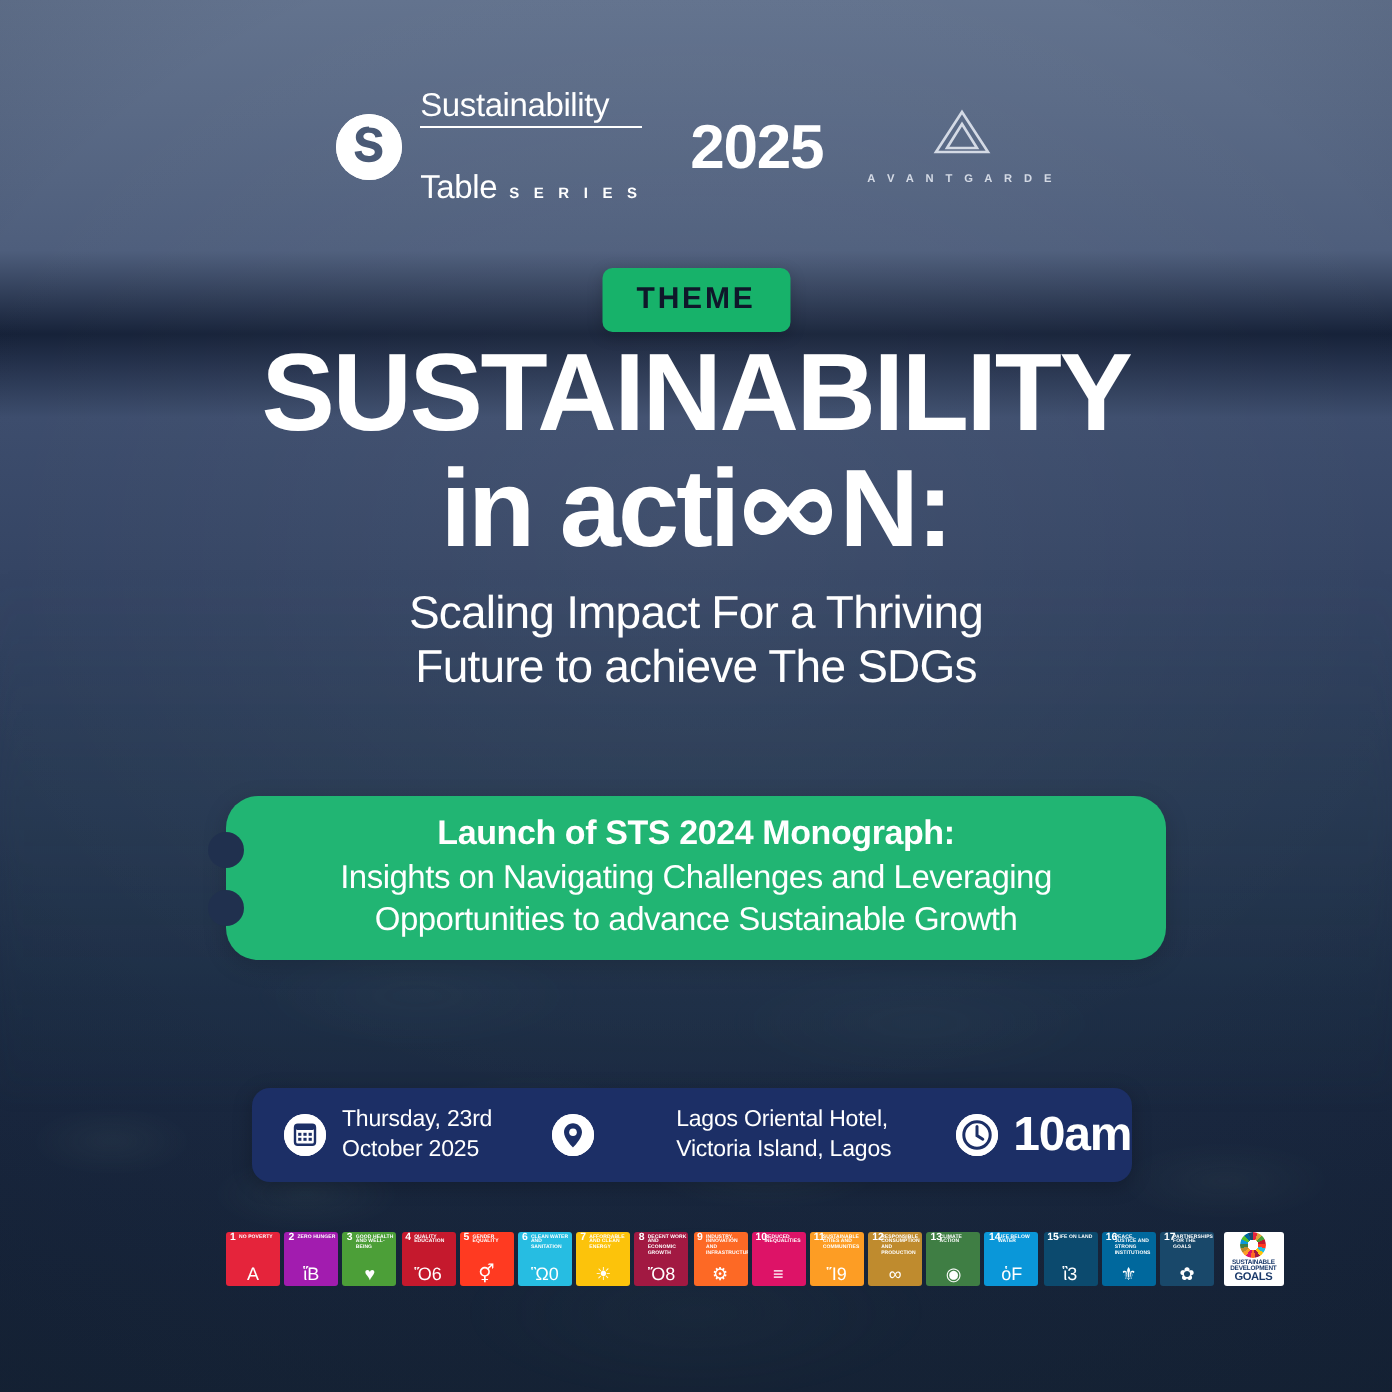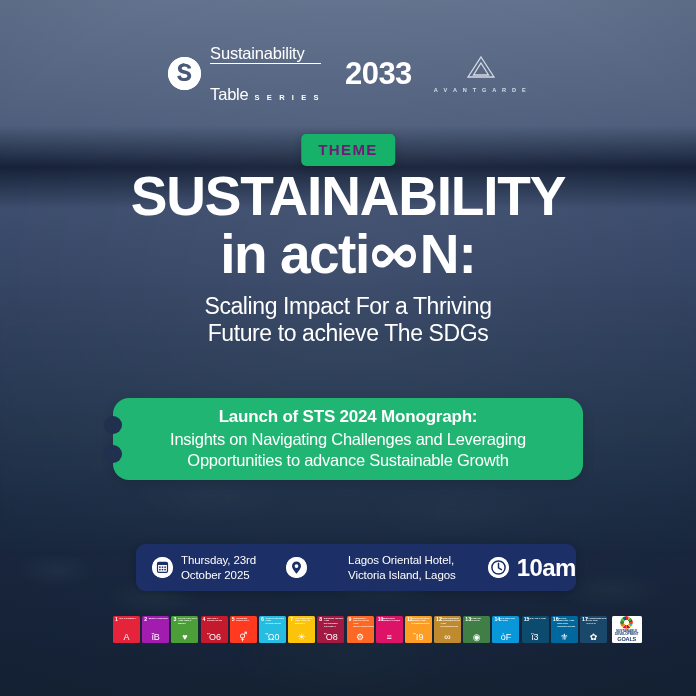--- a/index.html
+++ b/index.html
@@ -85,21 +85,21 @@
   .sts-year{
     color:#fff;font-size:31px;font-weight:800;letter-spacing:-.6px;
     line-height:1;margin-left:2px;
   }
   .ag-logo{display:flex;flex-direction:column;align-items:center;gap:4px;opacity:.92;}
   .ag-name{color:#dfe4ee;font-size:5.6px;letter-spacing:2.2px;font-weight:600;}
 
   
   .theme-badge{
     position:absolute;top:134px;left:50%;transform:translateX(-50%);
-    background:#17b26a;color:#701a75;
+    background:#17b26a;color:#0f172a;
     font-size:15px;font-weight:600;letter-spacing:1.4px;
     padding:7px 17px 8px;border-radius:5px;
     box-shadow:0 2px 8px rgba(0,0,0,.18);
   }
 
   
   .headline{
     position:absolute;top:168px;left:0;right:0;
     text-align:center;color:#fff;
   }
@@ -135,21 +135,21 @@
     content:"";position:absolute;left:-9px;width:18px;height:18px;border-radius:50%;
     background:#20304e;
   }
   .mono::before{top:18px;}
   .mono::after{top:47px;}
   .mono-title{font-size:17px;font-weight:700;letter-spacing:-.2px;margin-bottom:2px;}
   .mono-l1,.mono-l2{font-size:16.5px;font-weight:400;line-height:1.28;letter-spacing:-.25px;}
 
   
   .details{
-    position:absolute;left:136px;top:544px;width:440px;height:47px;
+    position:absolute;left:126px;top:544px;width:440px;height:47px;
     background:#1c2f66;border-radius:9px;
     display:flex;align-items:center;
     box-shadow:0 2px 10px rgba(0,0,0,.22);
   }
   .det-item{display:flex;align-items:center;gap:8px;}
   .det-date{margin-left:16px;}
   .det-place{margin-left:30px;gap:41px;}
   .det-time{margin-left:32px;}
   .det-ic{
     width:21px;height:21px;border-radius:50%;background:#fff;flex:none;
@@ -214,21 +214,21 @@
         </div>
         <div class="sts-words">
           <div class="sts-l1">Sustainability</div>
           <div class="sts-l2">
             <span class="sts-table">Table</span>
             <span class="sts-series">S E R I E S</span>
           </div>
         </div>
       </div>
 
-      <div class="sts-year">2033</div>
+      <div class="sts-year">2025</div>
 
       <div class="ag-logo">
         <div>
           <svg width="30" height="24" viewBox="0 0 30 24">
             <path d="M15 2 L28 22 L2 22 Z" fill="none" stroke="#dfe4ee" stroke-width="1.3"></path>
             <path d="M15 8 L22.5 20 L7.5 20 Z" fill="none" stroke="#dfe4ee" stroke-width="1.3"></path>
           </svg>
         </div>
         <div class="ag-name">A V A N T   G A R D E</div>
       </div>

